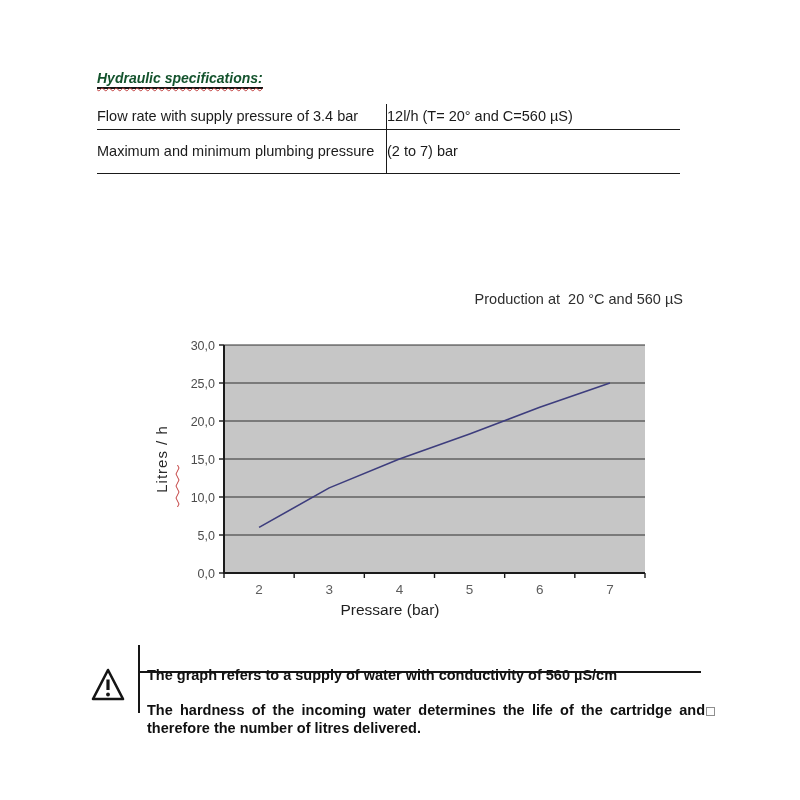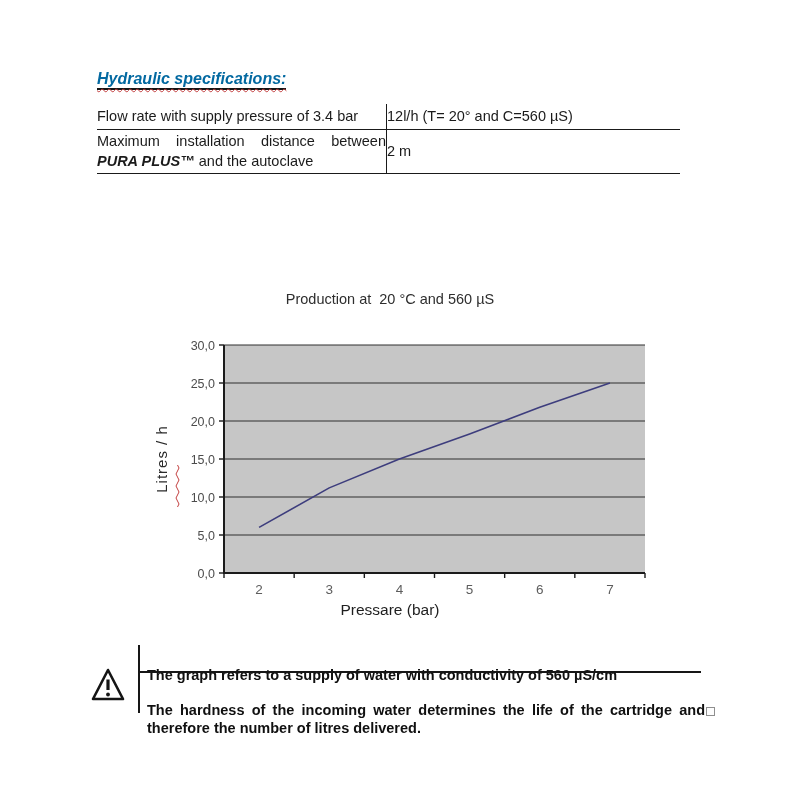--- a/index.html
+++ b/index.html
@@ -3,42 +3,42 @@
 <meta charset="utf-8">
 <style>
   html,body{margin:0;padding:0;}
   body{
     width:800px;height:800px;background:#ffffff;position:relative;
     font-family:"Liberation Sans", sans-serif;color:#1c1c1c;overflow:hidden;
   }
   
   .heading{
     position:absolute;left:97px;top:70px;
-    font-size:16px;font-weight:bold;font-style:italic;color:#0369a1;
+    font-size:14px;font-weight:bold;font-style:italic;color:#14532d;
   }
   .head-outer{border-bottom:2px solid #151515;padding-bottom:1px;}
   .head-inner{text-decoration:underline wavy #c34040 1px;text-underline-offset:4px;}
   
   table.spec{
     position:absolute;left:97px;top:104px;width:583px;
     border-collapse:collapse;font-size:14.5px;line-height:1.32;color:#1b1b1b;
     table-layout:fixed;
   }
   table.spec td{vertical-align:middle;padding:1px 0;}
   td.c1{width:289px;border-right:1.5px solid #1a1a1a;padding-right:9px;margin-top:8px;}
   td.c2{padding-left:7px;}
   tr.sep td{border-bottom:1.5px solid #1a1a1a;}
   .just{text-align:justify;}
   .brand{font-weight:bold;font-style:italic;}
   tr.h1 td{height:23px;}
   tr.h2 td{height:41px;}
   tr.h1b td{height:22px;}
   
   .chart-title{
-    position:absolute;left:97px;top:291px;width:586px;text-align:center;
+    position:absolute;left:97px;top:291px;width:586px;text-align:right;
     font-size:14.5px;color:#2e2e2e;white-space:pre;
   }
   
   #chart-svg{position:absolute;left:140px;top:330px;}
   .ytick{font-family:"Liberation Sans",sans-serif;font-size:12.5px;fill:#4c4c4c;}
   .xtick{font-family:"Liberation Sans",sans-serif;font-size:13.5px;fill:#5d5d5d;}
   .axis-title-y{font-family:"Liberation Sans",sans-serif;font-size:15px;fill:#2a2a2a;letter-spacing:1px;}
   .axis-title-x{font-family:"Liberation Sans",sans-serif;font-size:15.5px;fill:#1f1f1f;}
   
   .warn-vline{position:absolute;left:138px;top:645px;width:2px;height:68px;background:#161616;}
@@ -64,22 +64,22 @@
   <span class="head-outer"><span class="head-inner">Hydraulic specifications:</span></span>
 </div>
 
 <table class="spec">
   <tbody>
     <tr class="sep h1">
       <td class="c1">Flow rate with supply pressure of 3.4 bar</td>
       <td class="c2">12l/h (T= 20° and C=560 µS)</td>
     </tr>
     <tr class="sep h2">
-      <td class="c1 just"><span>Maximum installation distance between </span><span class="brand">PURA PLUS™</span><span> and the autoclave</span></td>
-      <td class="c2">2 m</td>
+      <td class="c1 just">Maximum and minimum plumbing pressure</td>
+      <td class="c2">(2 to 7) bar</td>
     </tr>
   </tbody>
 </table>
 
 <div class="chart-title">Production at  20 °C and 560 µS</div>
 
 <svg id="chart-svg" width="520" height="300" viewBox="140 330 520 300" xmlns="http://www.w3.org/2000/svg">
     <rect x="224" y="345" width="421" height="228" fill="#c6c6c6"></rect>
     <line x1="224" y1="573" x2="645" y2="573" stroke="#2e2e2e" stroke-width="1"></line>
     <line x1="219" y1="573" x2="224" y2="573" stroke="#1b1b1b" stroke-width="1.4"></line>

